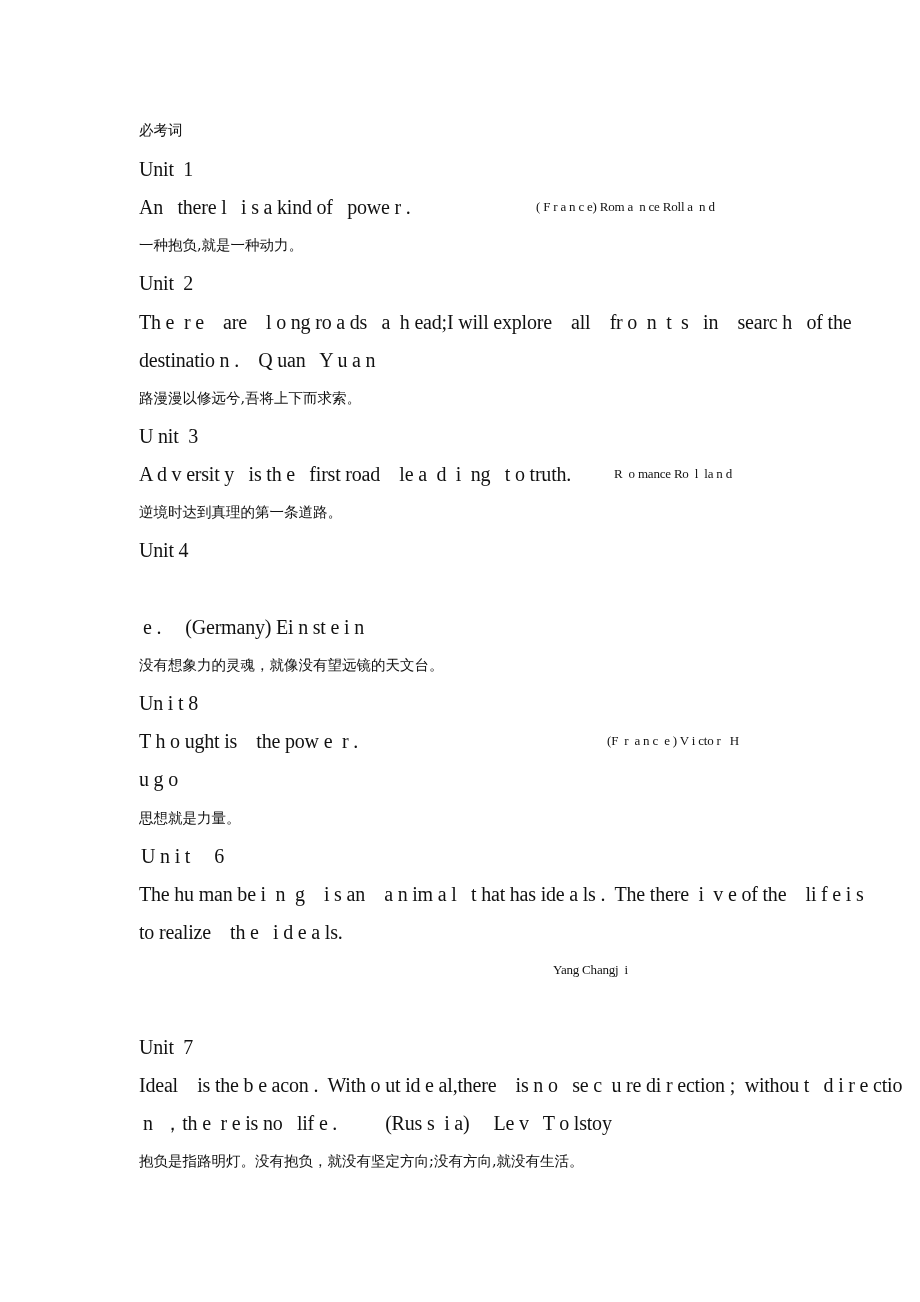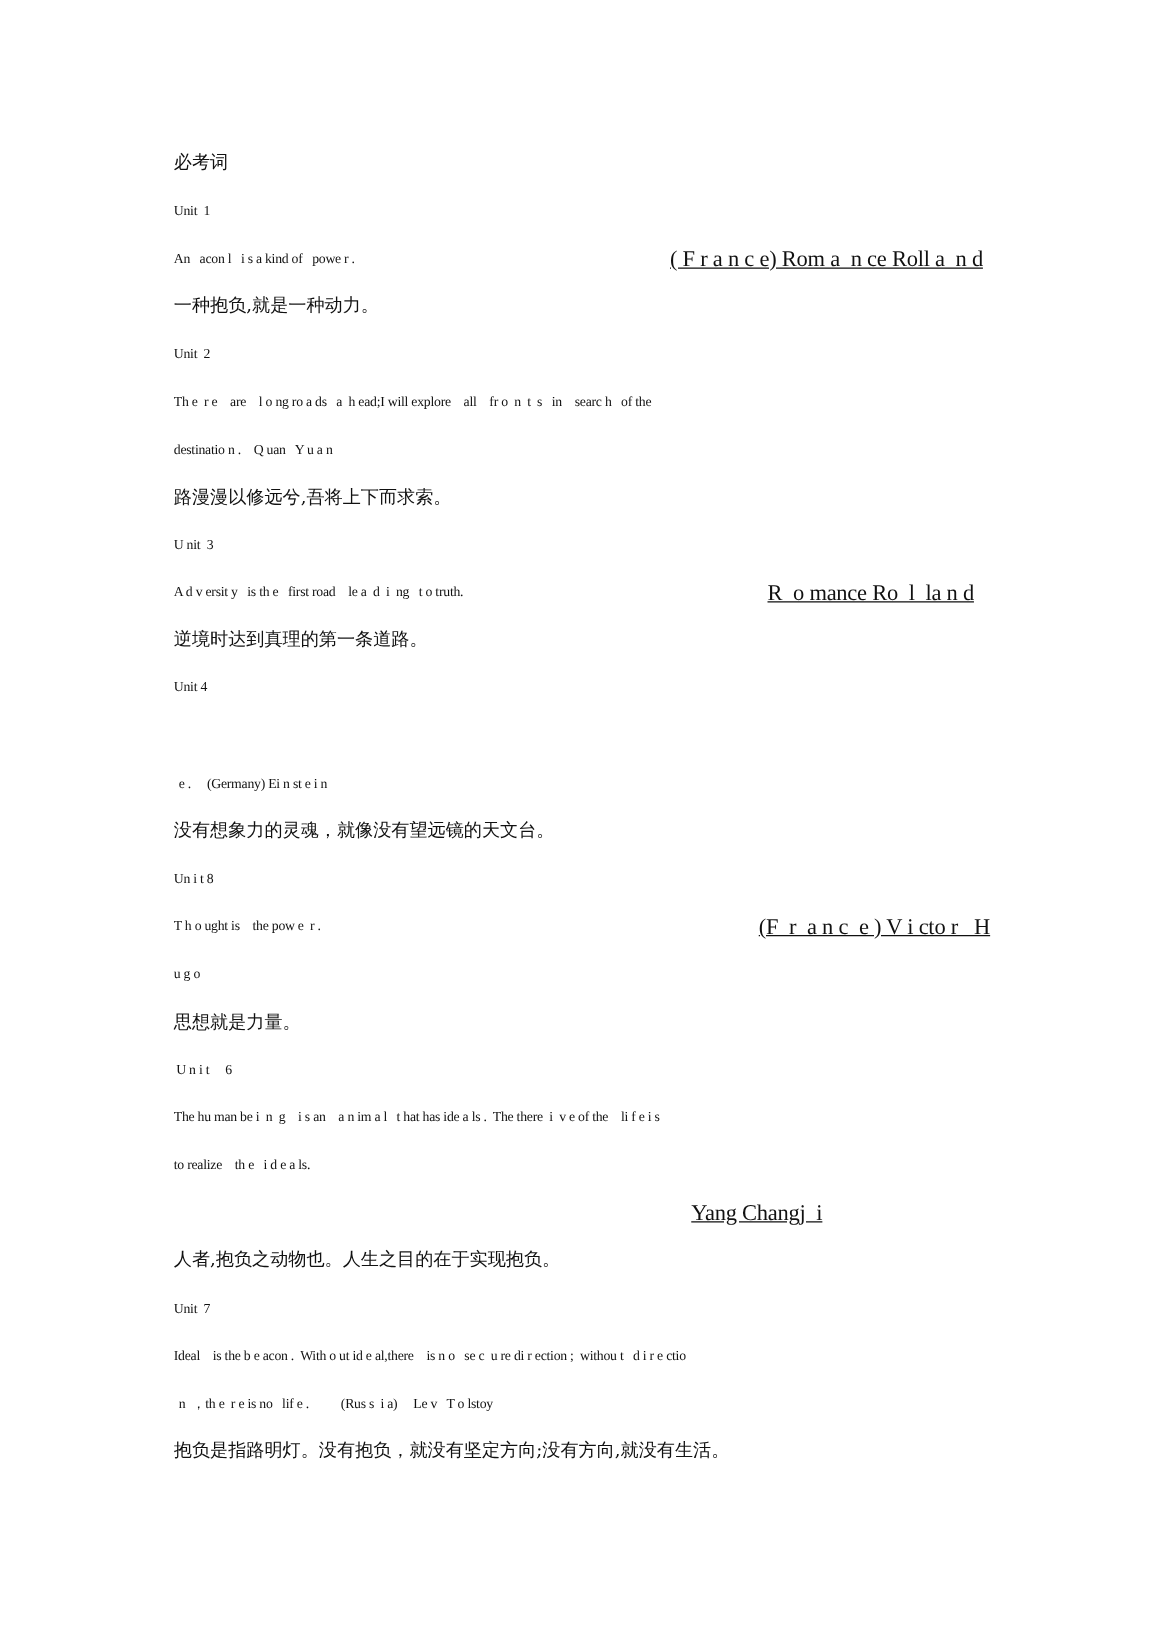--- a/index.html
+++ b/index.html
@@ -18,48 +18,47 @@
     .page {
       position: absolute;
       left: 0; top: 0;
       width: 853px;
       height: 1302px;
       background: #ffffff;
     }
     .line {
       position: absolute;
       left: 139px;
-      font-size: 11px;
+      font-size: 20px;
       line-height: 20px;
       white-space: pre;
       letter-spacing: -0.2px;
     }
     .cn {
       font-family: "DejaVu Serif", "Liberation Serif", serif;
       font-size: 14.5px;
       letter-spacing: 0px;
     }
     .right {
       position: absolute;
       white-space: pre;
-      font-size: 18px;
+      font-size: 13px;
       line-height: 20px;
       letter-spacing: -0.2px;
-      text-decoration: underline;
     }
   </style>
 </head>
 <body>
 
 <div class="page">
 
   <div class="line cn" style="top:120px">必考词</div>
 
   <div class="line" style="top:159px">Unit  1</div>
-  <div class="line" style="top:197px">An   acon l   i s a kind of   powe r .</div>
+  <div class="line" style="top:197px">An   there l   i s a kind of   powe r .</div>
   <div class="right" style="top:197px; left:536px">( F r a n c e) Rom a  n ce Roll a  n d</div>
   <div class="line cn" style="top:235px">一种抱负,就是一种动力。</div>
 
   <div class="line" style="top:273px">Unit  2</div>
   <div class="line" style="top:312px">Th e  r e    are    l o ng ro a ds   a  h ead;I will explore    all    fr o  n  t  s   in    searc h   of the</div>
   <div class="line" style="top:350px">destinatio n .    Q uan   Y u a n</div>
   <div class="line cn" style="top:388px">路漫漫以修远兮,吾将上下而求索。</div>
 
   <div class="line" style="top:426px">U nit  3</div>
   <div class="line" style="top:464px">A d v ersit y   is th e   first road    le a  d  i  ng   t o truth.</div>
@@ -73,20 +72,19 @@
   <div class="line" style="top:693px">Un i t 8</div>
   <div class="line" style="top:731px">T h o ught is    the pow e  r .</div>
   <div class="right" style="top:731px; left:607px">(F  r  a n c  e ) V i cto r   H</div>
   <div class="line" style="top:769px">u g o</div>
   <div class="line cn" style="top:808px">思想就是力量。</div>
 
   <div class="line" style="top:846px; left:141px">U n i t     6</div>
   <div class="line" style="top:884px">The hu man be i  n  g    i s an    a n im a l   t hat has ide a ls .  The there  i  v e of the    li f e i s</div>
   <div class="line" style="top:922px">to realize    th e   i d e a ls.</div>
   <div class="right" style="top:960px; left:553px">Yang Changj  i</div>
-  <div class="line cn" style="top:998px">人者,抱负之动物也。人生之目的在于实现抱负。</div>
 
   <div class="line" style="top:1037px">Unit  7</div>
   <div class="line" style="top:1075px">Ideal    is the b e acon .  With o ut id e al,there    is n o   se c  u re di r ection ;  withou t   d i r e ctio</div>
   <div class="line" style="top:1113px; left:143px">n  ，th e  r e is no   lif e .          (Rus s  i a)     Le v   T o lstoy</div>
   <div class="line cn" style="top:1151px">抱负是指路明灯。没有抱负，就没有坚定方向;没有方向,就没有生活。</div>
 
 </div>
 
 </body></html>

